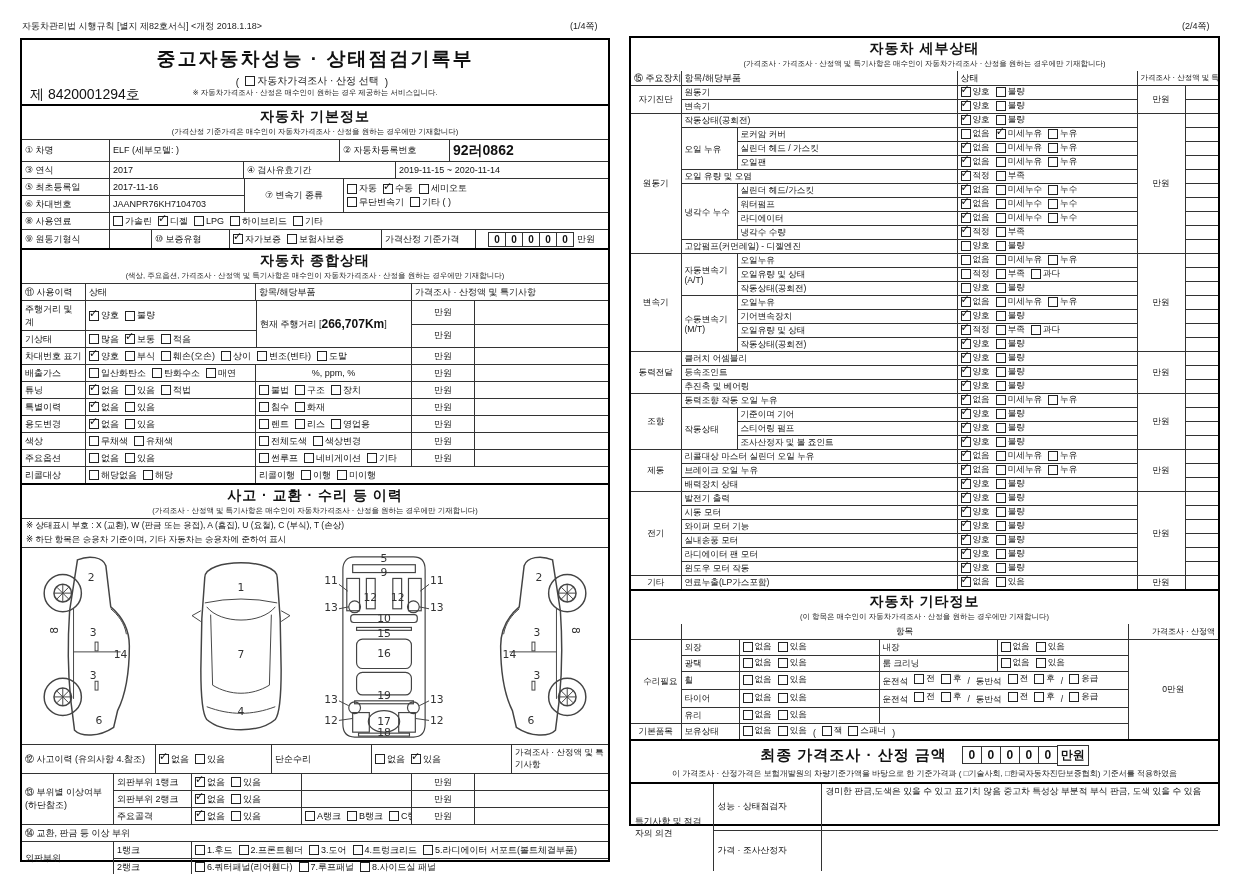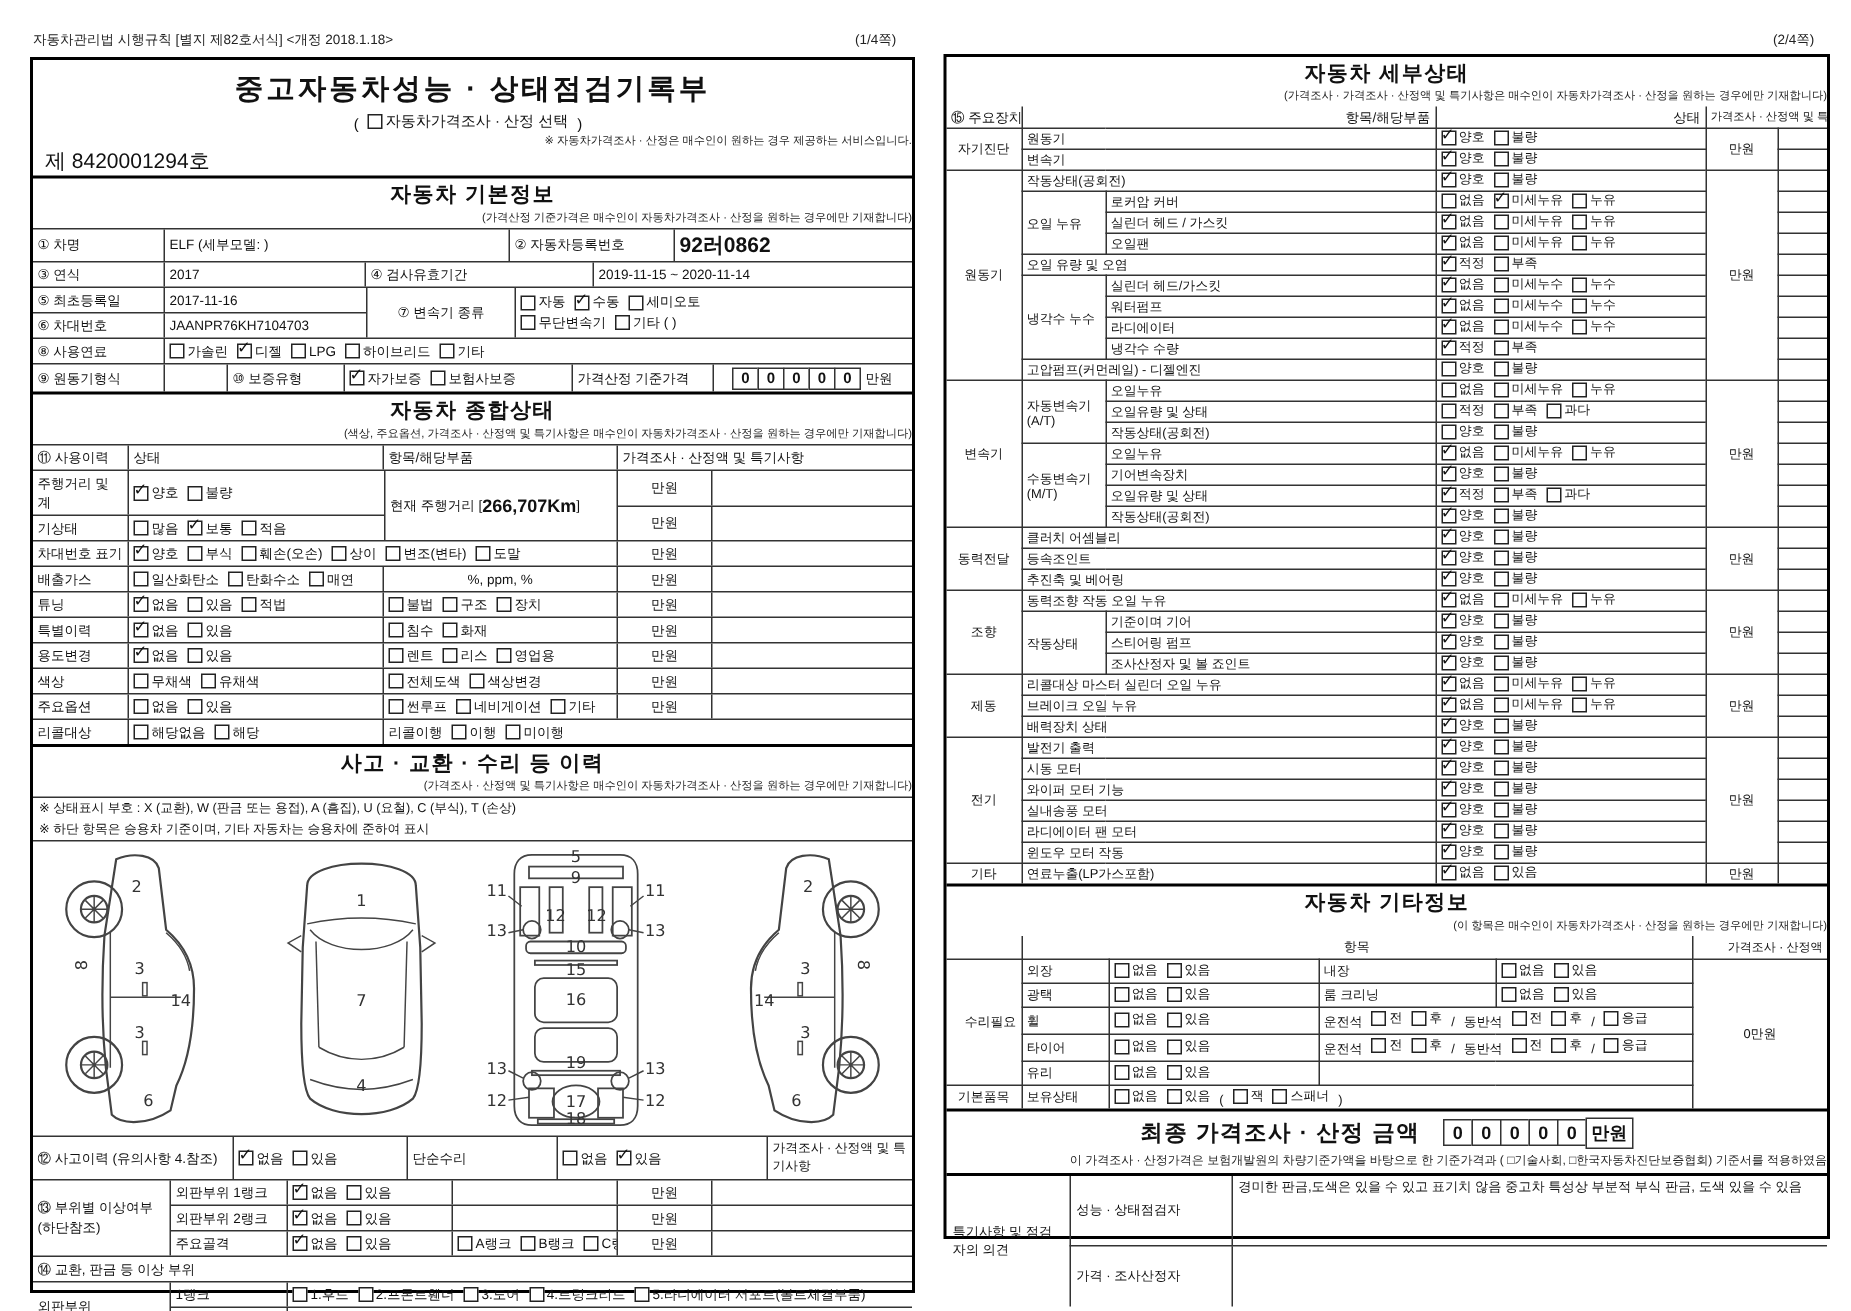--- a/index.html
+++ b/index.html
@@ -5,21 +5,21 @@
   html,body{margin:0;padding:0}
   body{width:1234px;height:874px;background:#fff;position:relative;
        font-family:"Liberation Sans","DejaVu Sans",sans-serif;font-size:9px;color:#111;}
   .toprow{position:absolute;top:20px;font-size:9px;color:#222}
   .page{position:absolute;border:2px solid #000;background:#fff;box-sizing:border-box}
   #pg1{left:20px;top:38px;width:590px;height:824px}
   #pg2{left:629px;top:36px;width:591px;height:790px}
   .sec{border-bottom:2px solid #000}
   .sec:last-child{border-bottom:none}
   .st{font-weight:bold;text-align:center;font-size:14px;padding:2px 0 1px;letter-spacing:1px}
-  .note{text-align:right;font-size:7.5px;padding:0 0 2px;color:#222}
+  .note{text-align:center;font-size:7.5px;padding:0 0 2px;color:#222}
   .fr{display:flex;border-top:1px solid #333;align-items:stretch}
   .fr2{display:flex;border-bottom:1px solid #333;flex:1;align-items:stretch}
   .fr2.nb2{border-bottom:none}
   .c{padding:1.5px 3px;border-right:1px solid #333;box-sizing:border-box;display:flex;align-items:center;overflow:hidden}
   .c.nr{border-right:none}
   .c.ctr{justify-content:center}
   .vg{display:flex;flex-direction:column;box-sizing:border-box}
   .b{font-weight:bold}
   .big{font-size:14px;font-weight:bold}
   .opt{display:inline-flex;align-items:center;margin-right:6px;white-space:nowrap}
@@ -27,39 +27,39 @@
   .cb.on:after{content:"✓";font-size:11px;font-weight:700;position:absolute;left:-1px;top:-5px;color:#111}
   .digit{display:inline-block;width:16px;border:1px solid #333;text-align:center;font-weight:bold;font-size:10px;margin-left:-1px;padding:1px 0;background:#fff}
   .pw{width:62px;border-right:1px solid #333;display:flex;align-items:center;justify-content:center}
   .pb{flex:1}
   .legend{padding:1px 4px;font-size:8.5px;border-top:1px solid #333}
   .diagwrap{display:flex;justify-content:space-around;align-items:center;border-top:1px solid #333;padding:2px 4px;height:192px}
   svg text{font-family:"DejaVu Sans","Liberation Sans",sans-serif;font-size:11px;fill:#333}
   
   .dt{border-collapse:collapse;width:100%;table-layout:fixed;border-style:hidden}
   .dt td{border:1px solid #333;padding:0 3px;height:12px;overflow:hidden;white-space:nowrap;font-size:8.6px}
-  .dt td.hd{text-align:right;font-size:9px;height:14px}
+  .dt td.hd{text-align:left;font-size:9px;height:14px}
   .dt td.gname{text-align:center;white-space:normal}
   .dt td.sub{white-space:normal;line-height:10px}
   .dt td.gprice{text-align:center}
   .kt{border-collapse:collapse;width:100%;table-layout:fixed;border-style:hidden}
   .kt td{border:1px solid #333;padding:1px 3px;height:13px;overflow:hidden;white-space:nowrap;font-size:8.6px}
   .sg{border-collapse:collapse;width:100%;table-layout:fixed;border-style:hidden}
   .sg td{border:1px solid #333;padding:2px 4px;font-size:8.8px;vertical-align:middle}
 </style>
 </head>
 <body>
 
 <div class="toprow" style="left:22px">자동차관리법 시행규칙 [별지 제82호서식] &lt;개정 2018.1.18&gt;</div>
 <div class="toprow" style="left:570px">(1/4쪽)</div>
 <div class="toprow" style="left:1182px">(2/4쪽)</div>
 
 <div class="page" id="pg1">
 
-  <div class="sec" style="position:relative;padding:6px 0 16px">
+  <div class="sec" style="position:relative;padding:6px 0 4px">
     <div style="text-align:center;font-size:19px;font-weight:bold;letter-spacing:2px">중고자동차성능 · 상태점검기록부</div>
     <div style="text-align:center;font-size:10px;margin-top:2px"><span class="opt">(  </span><span class="opt">
           <span class="cb"></span>
           <span>자동차가격조사 · 산정 선택</span>
         </span><span class="opt">  )</span></div>
     <div class="note">※ 자동차가격조사 · 산정은 매수인이 원하는 경우 제공하는 서비스입니다.</div>
     <div style="position:absolute;left:8px;bottom:0;font-size:14px">제 8420001294호</div>
   </div>
 
   <div class="sec">

